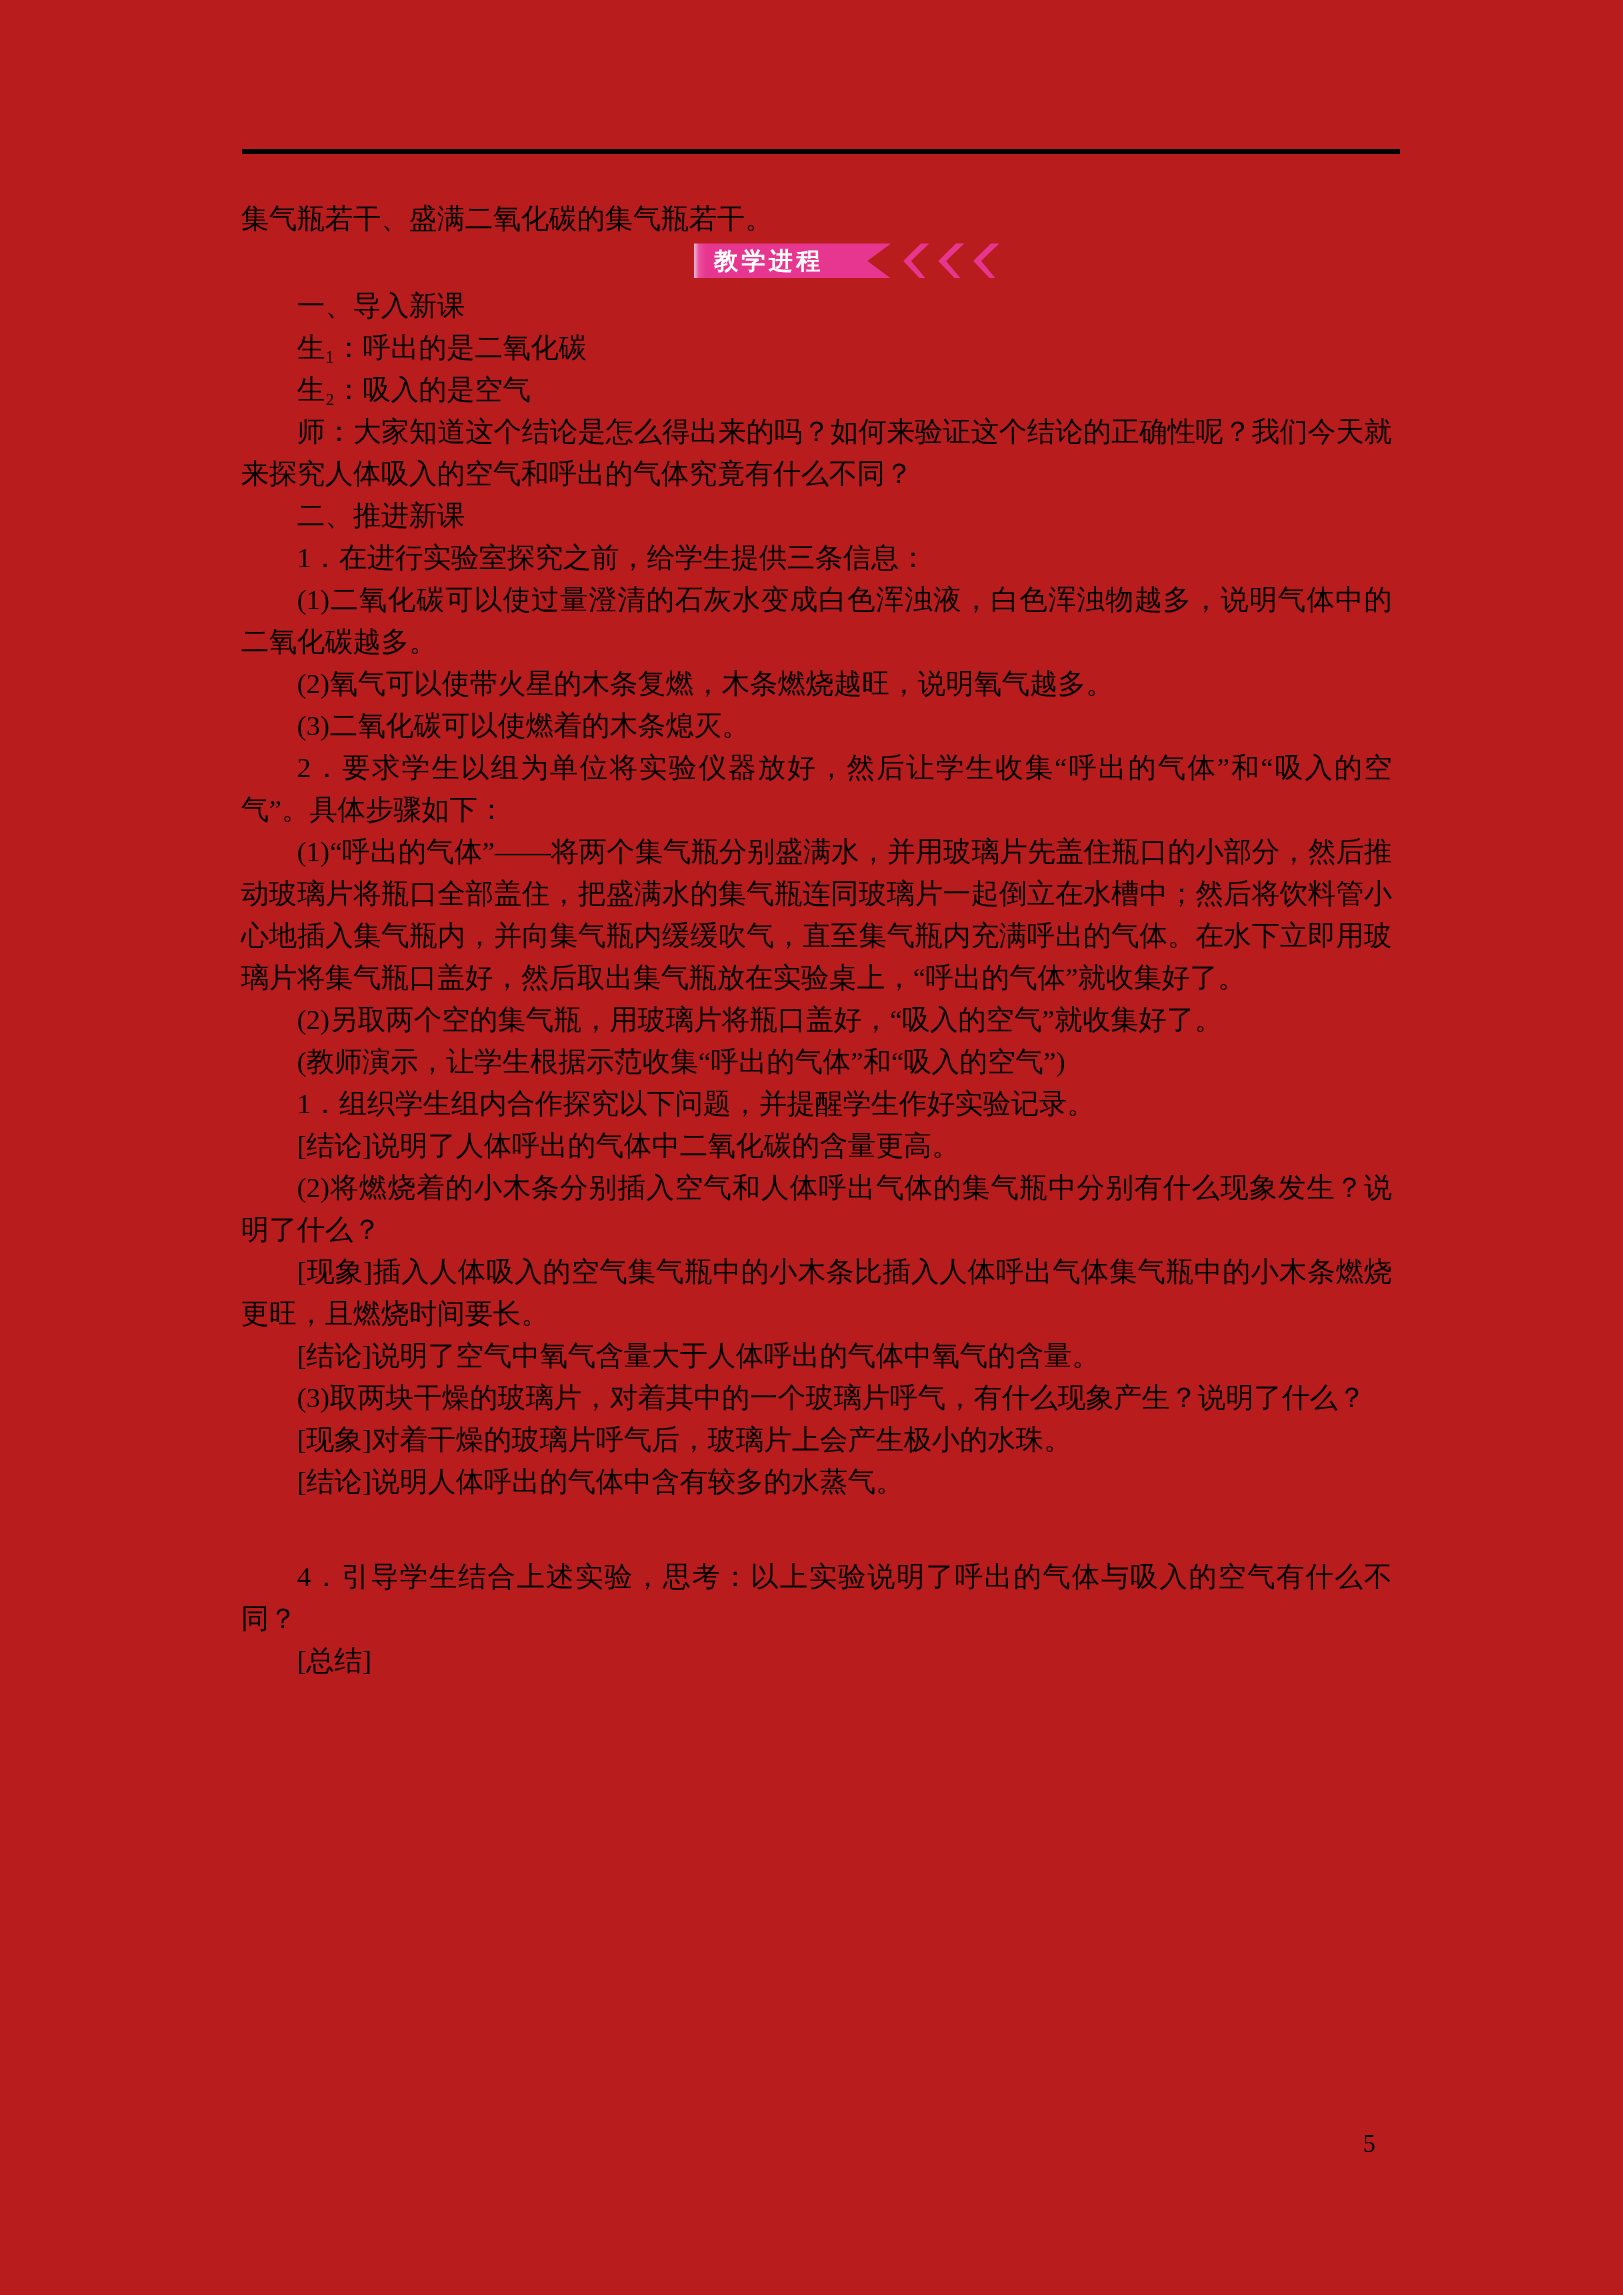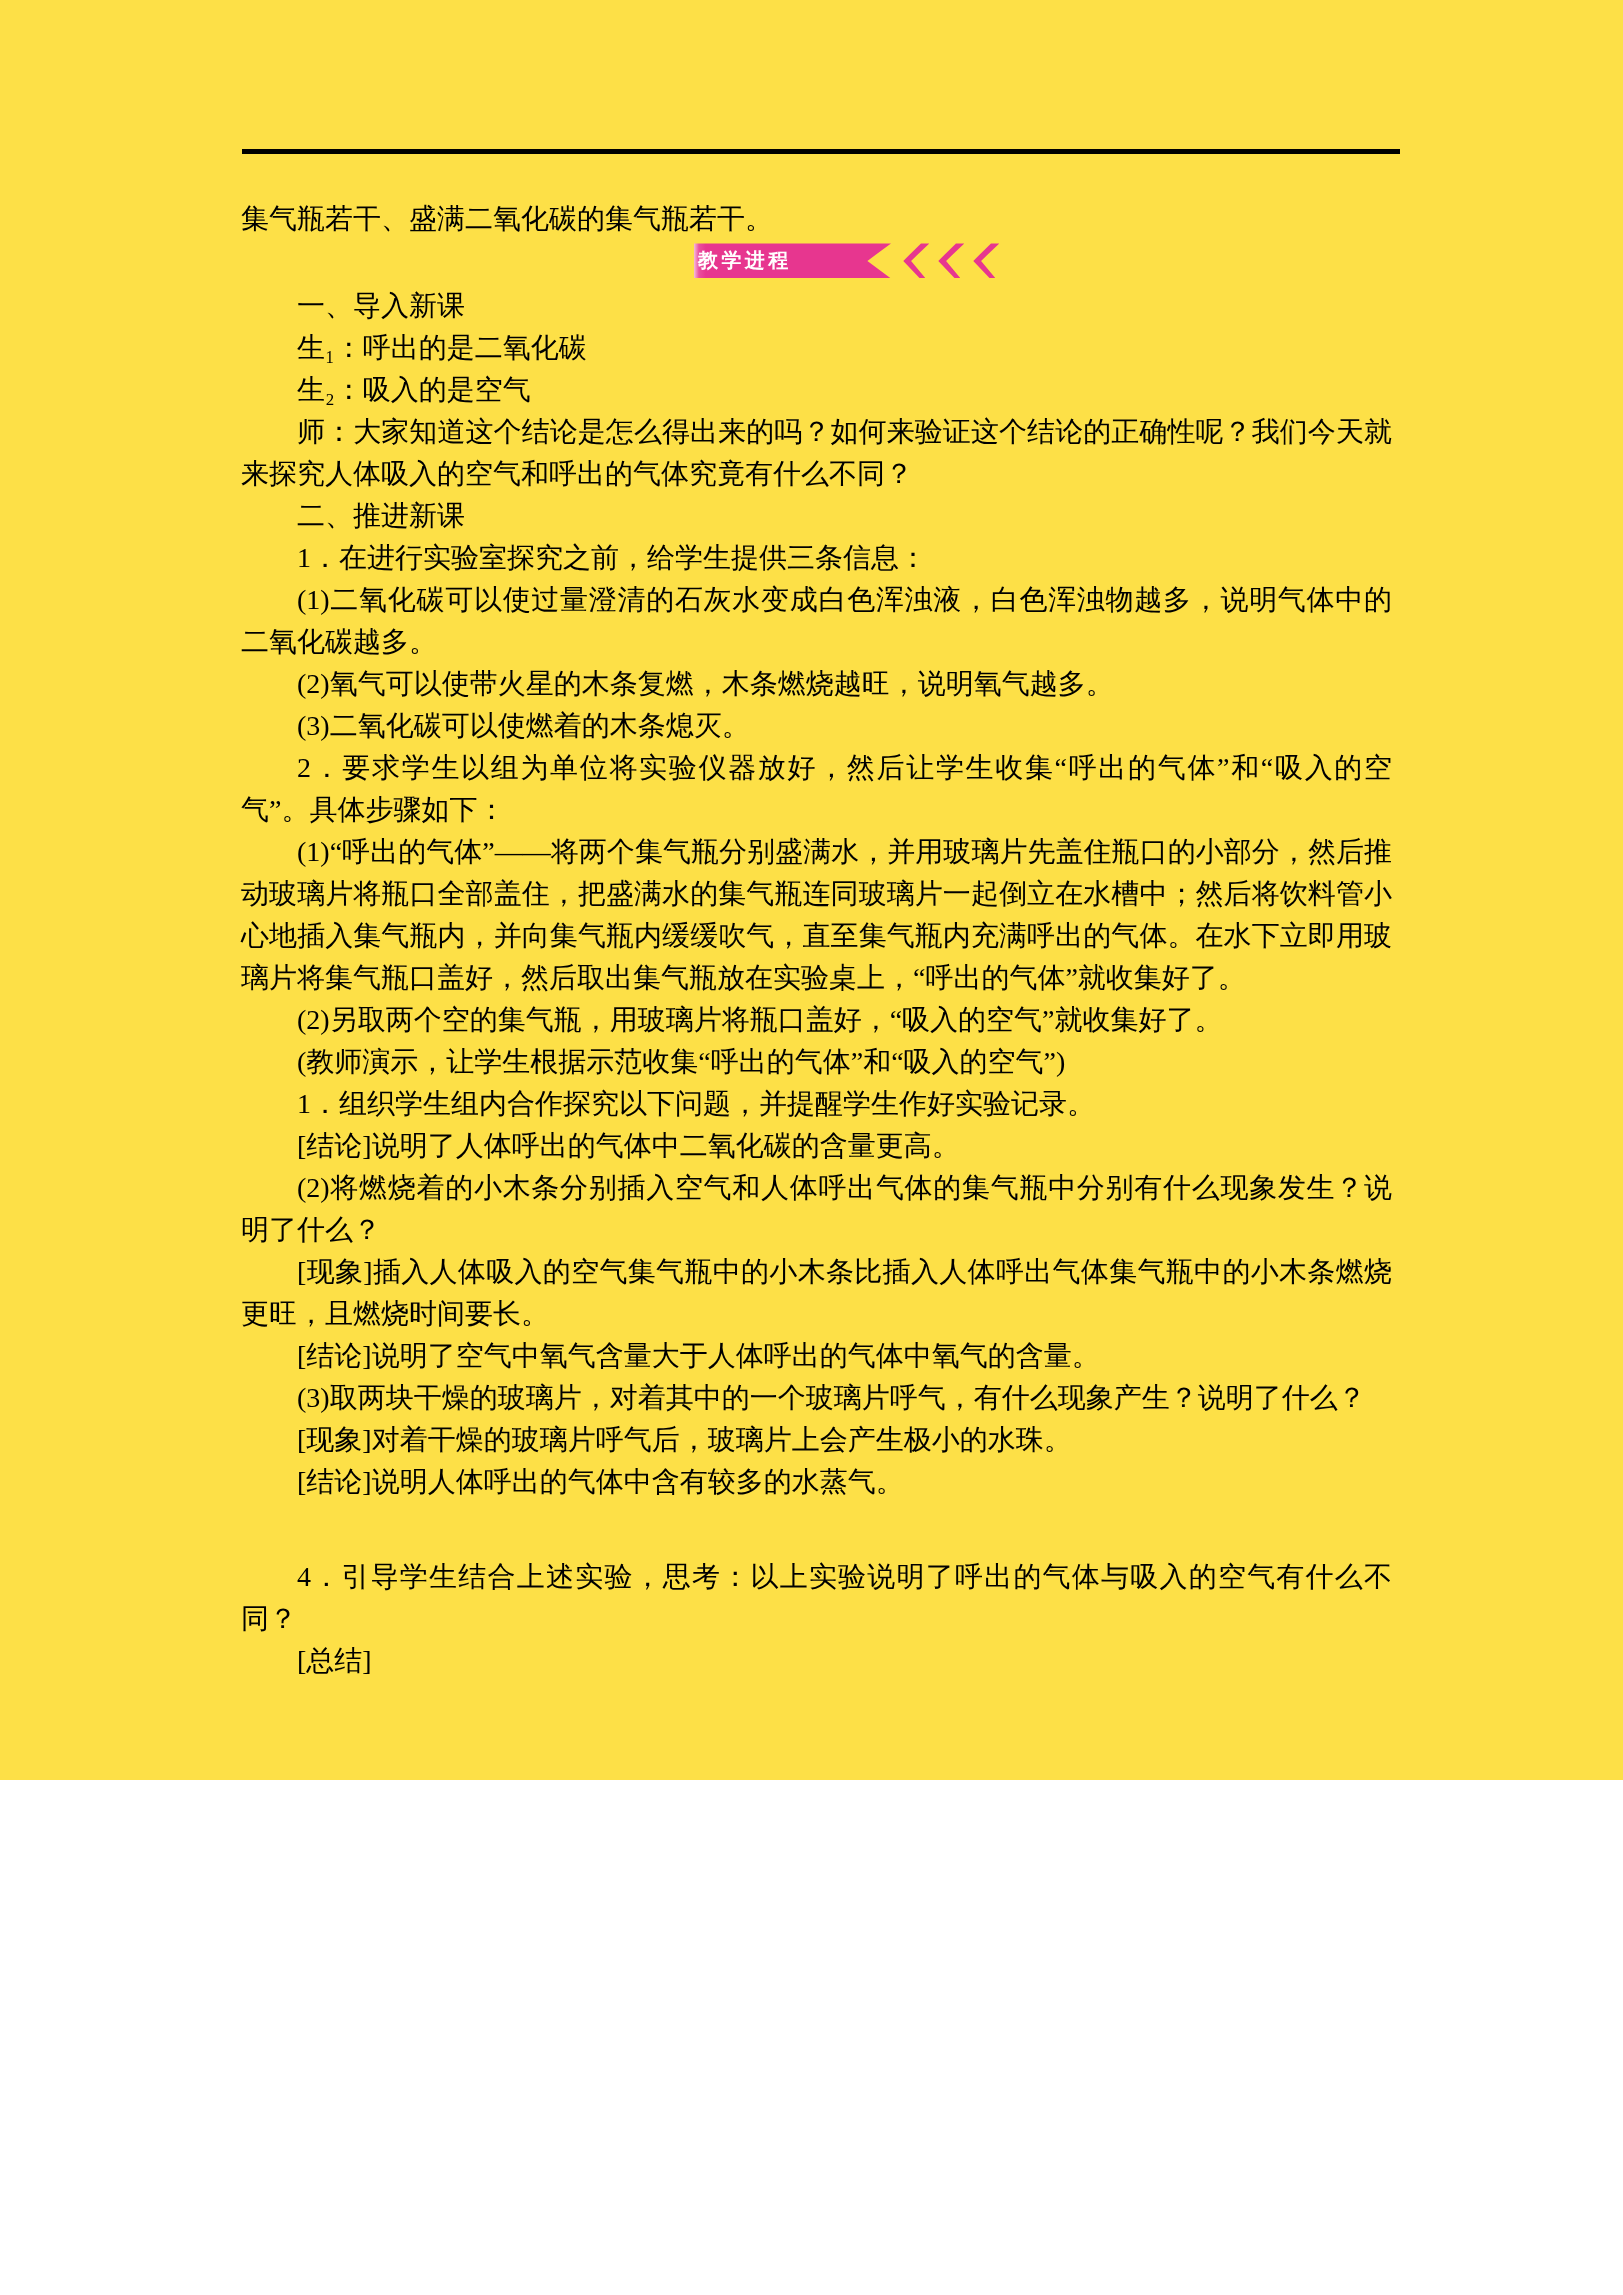--- a/index.html
+++ b/index.html
@@ -1,20 +1,20 @@
 <!DOCTYPE html>
 <html lang="zh" style="font-size:9px"><head>
 <meta charset="utf-8">
 <style>
   html,body{margin:0;padding:0;background:#ffffff;}
   .page{
     position:relative;
     width:1623px;
-    height:1780px;
-    background:#fde047;
+    height:2295px;
+    background:#b91c1c;
     font-family:"Liberation Serif","DejaVu Serif",serif;
     color:#000000;
     overflow:hidden;
   }
   .top-rule{
     position:absolute;
     left:242px; top:149px;
     width:1158px; height:4.5px;
     background:#000000;
   }
@@ -39,25 +39,25 @@
     width:197px; height:35px;
     background:linear-gradient(90deg,#f7bcd9 0%,#ea4f9e 2.5%,#e7368f 6%);
     clip-path:polygon(0 0,100% 0,calc(100% - 23.6px) 50%,100% 100%,0 100%);
     display:flex; align-items:center;
     padding-left:0;
     box-sizing:border-box;
   }
   .banner-text{
     font-family:"Liberation Sans","DejaVu Sans",sans-serif;
     font-weight:bold;
-    font-size:20px;
+    font-size:24px;
     line-height:35px;
     color:#ffffff;
     letter-spacing:3.4px;
-    margin-left:4px;
+    margin-left:20px;
     white-space:nowrap;
   }
   .chev{
     width:26px; height:35px;
     background:#e7368f;
     margin-left:9px;
     clip-path:polygon(68% 0,100% 0,30% 50%,86% 100%,64% 100%,0 50%);
   }
   .chev.first{margin-left:12.3px;}
   .spacer-line{height:53px;}

